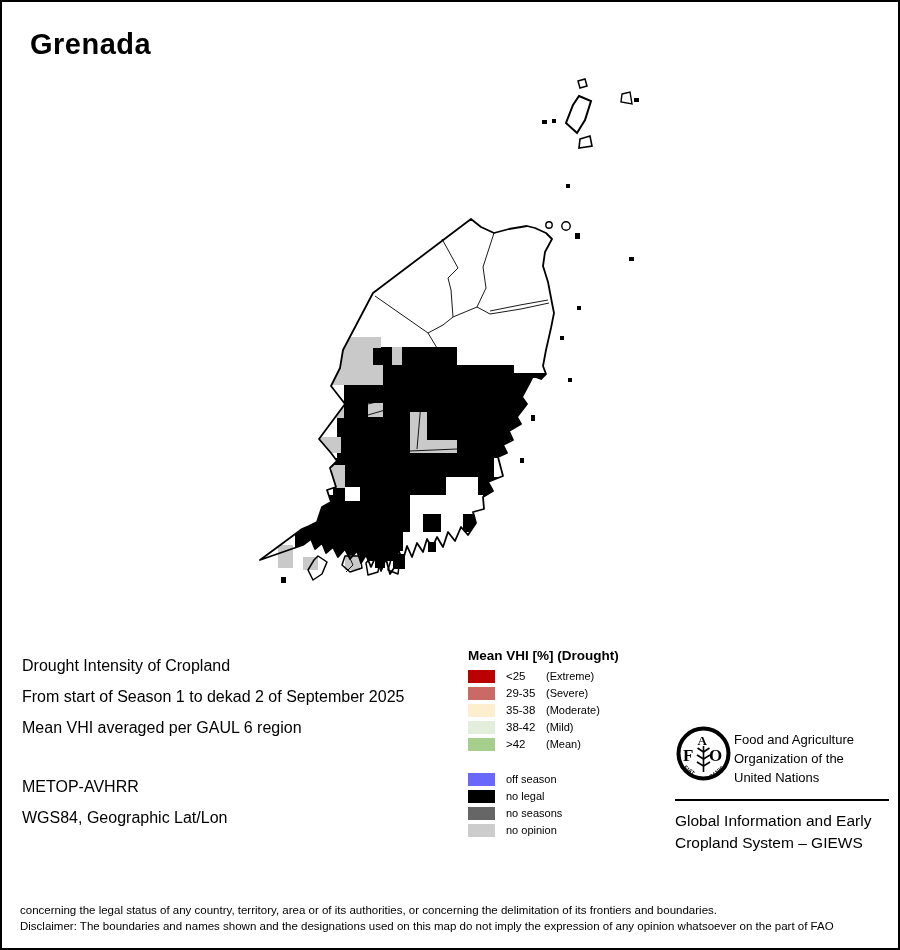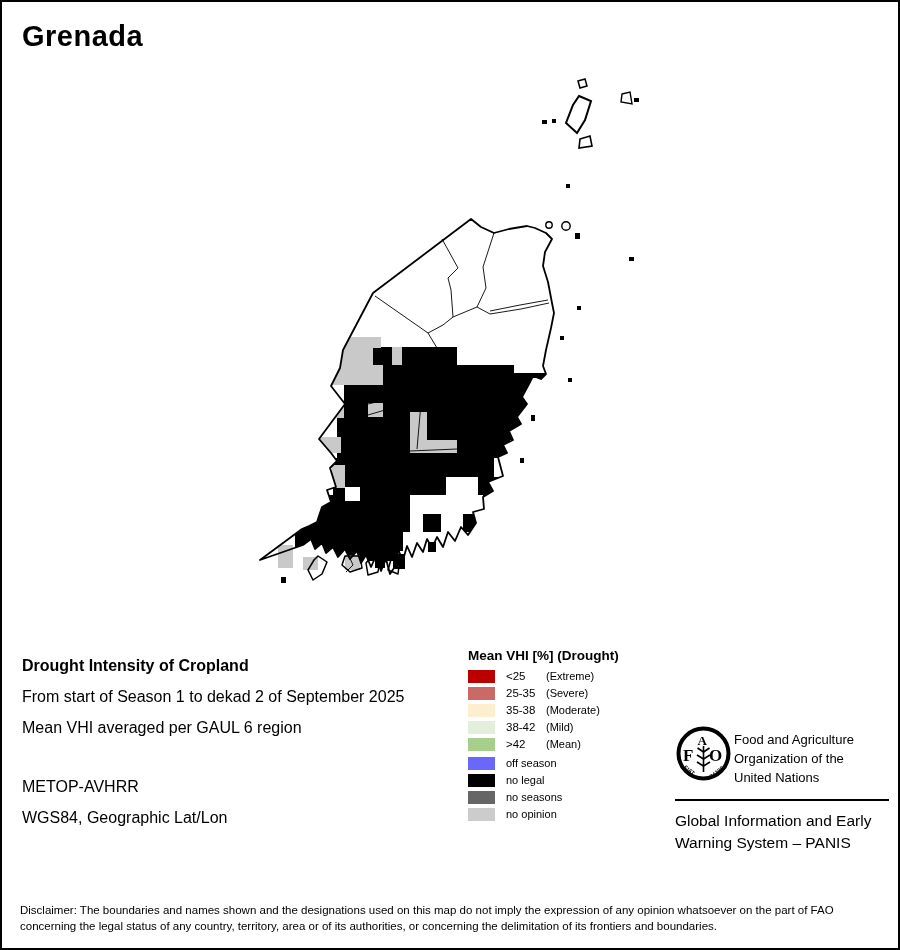--- a/index.html
+++ b/index.html
@@ -1,34 +1,34 @@
 <!DOCTYPE html>
 <html><head>
 <meta charset="utf-8">
 <style>
   html,body{margin:0;padding:0}
   body{
     width:900px;height:950px;position:relative;background:#fff;
     font-family:"Liberation Sans",sans-serif;color:#000;overflow:hidden;
   }
   .frame{position:absolute;inset:0;border:2.5px solid #000;pointer-events:none}
-  #title{position:absolute;left:22px;top:20px;font-size:29px;font-weight:bold;margin:0;letter-spacing:0.5px}
+  #title{position:absolute;left:22px;top:20px;font-size:29px;font-weight:bold;margin:8px;letter-spacing:0.5px}
   #map{position:absolute;left:0;top:0}
 
   .info{position:absolute;left:22px;top:650px;font-size:16px;line-height:31px}
-  .info .head{font-weight:bold}
+  .info .head{font-weight:normal}
   .info .gap{height:28px}
 
   .legend{position:absolute;left:468px;top:648px;width:220px}
   .legend-title{font-size:13.5px;font-weight:bold;margin-bottom:7px}
   .legend-row{display:flex;align-items:flex-start;height:17px}
   .swatch{width:27px;height:13px;margin-right:11px;flex:none}
   .range{width:40px;font-size:11.5px;flex:none}
   .qual{font-size:11px;white-space:nowrap}
-  .legend-group2{margin-top:2px}
+  .legend-group2{margin-top:18px}
 
   .fao{position:absolute;left:676px;top:726px;display:flex;align-items:flex-start}
   .fao-text{margin-left:3px;font-size:13px;font-weight:normal;line-height:19px;padding-top:4px}
   .fao-rule{position:absolute;left:675px;top:799px;width:214px;height:2px;background:#000}
   .giews{position:absolute;left:675px;top:810px;font-size:15.5px;line-height:22px}
 
   .disclaimer{position:absolute;left:20px;top:902px;width:864px;font-size:11.5px;line-height:16px}
 </style>
 </head>
 <body>
@@ -150,21 +150,21 @@
 <div class="legend">
   <div class="legend-title">Mean VHI [%] (Drought)</div>
   <div id="legend-drought">
       <div class="legend-row">
         <span class="swatch" style="background: rgb(187, 0, 0);"></span>
         <span class="range">&lt;25</span>
         <span class="qual">(Extreme)</span>
       </div>
       <div class="legend-row">
         <span class="swatch" style="background: rgb(201, 106, 102);"></span>
-        <span class="range">25-35</span>
+        <span class="range">29-35</span>
         <span class="qual">(Severe)</span>
       </div>
       <div class="legend-row">
         <span class="swatch" style="background: rgb(253, 238, 205);"></span>
         <span class="range">35-38</span>
         <span class="qual">(Moderate)</span>
       </div>
       <div class="legend-row">
         <span class="swatch" style="background: rgb(227, 239, 220);"></span>
         <span class="range">38-42</span>
@@ -211,19 +211,19 @@
   </svg>
   <div class="fao-text">
     <div>Food and Agriculture</div>
     <div>Organization of the</div>
     <div>United Nations</div>
   </div>
 </div>
 <div class="fao-rule"></div>
 <div class="giews">
   <div>Global Information and Early</div>
-  <div>Warning System – PANIS</div>
+  <div>Cropland System – GIEWS</div>
 </div>
 
 <div class="disclaimer">
+  <div>concerning the legal status of any country, territory, area or of its authorities, or concerning the delimitation of its frontiers and boundaries.</div>
   <div>Disclaimer: The boundaries and names shown and the designations used on this map do not imply the expression of any opinion whatsoever on the part of FAO</div>
-  <div>concerning the legal status of any country, territory, area or of its authorities, or concerning the delimitation of its frontiers and boundaries.</div>
 </div>
 
 </body></html>

